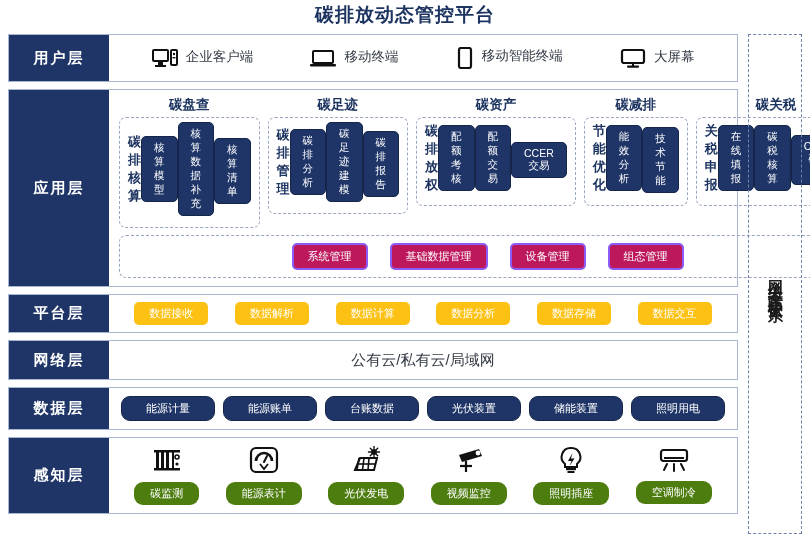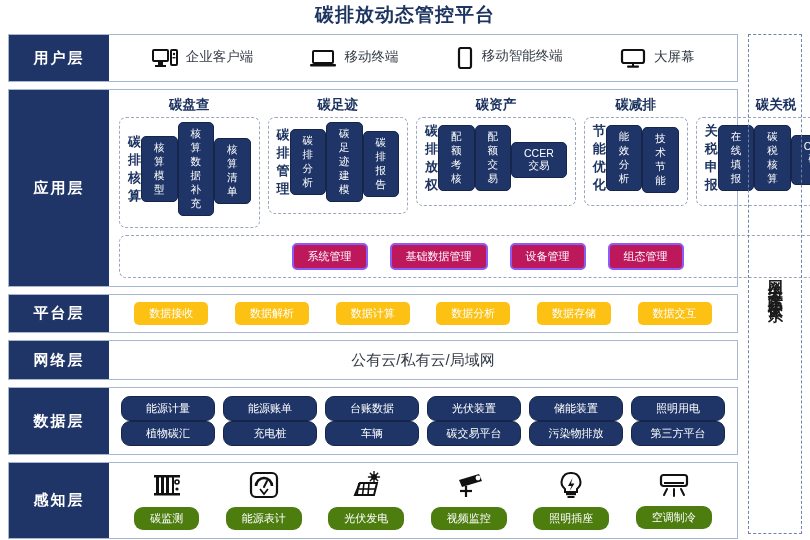--- a/index.html
+++ b/index.html
@@ -304,28 +304,20 @@
         <div class="layer-label">数据层</div>
         <div class="layer-body data-body">
           <div class="data-row">
             <div class="pill-d">能源计量</div>
             <div class="pill-d">能源账单</div>
             <div class="pill-d">台账数据</div>
             <div class="pill-d">光伏装置</div>
             <div class="pill-d">储能装置</div>
             <div class="pill-d">照明用电</div>
           </div>
-          <div class="data-row">
-            <div class="pill-d">植物碳汇</div>
-            <div class="pill-d">充电桩</div>
-            <div class="pill-d">车辆</div>
-            <div class="pill-d">碳交易平台</div>
-            <div class="pill-d">污染物排放</div>
-            <div class="pill-d">第三方平台</div>
-          </div>
         </div>
       </div>
     </div>
 
     <div class="row">
       <div class="row-box">
         <div class="layer-label">感知层</div>
         <div class="layer-body sense-body">
 
           <div class="sense-item">

